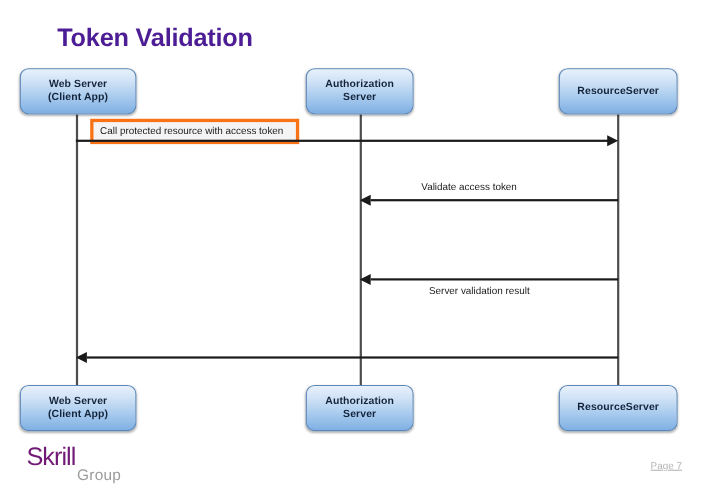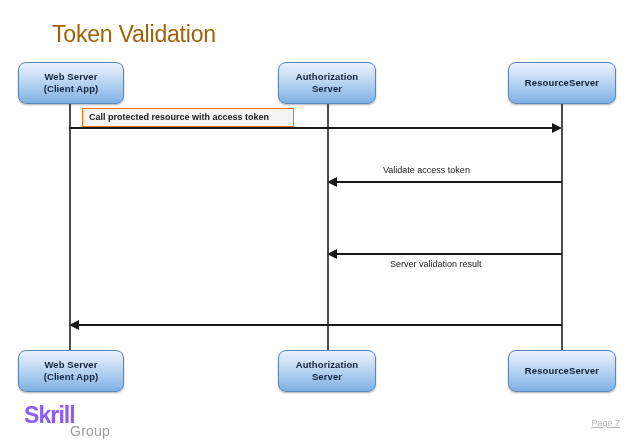--- a/index.html
+++ b/index.html
@@ -15,22 +15,22 @@
     font-family: "Liberation Sans", sans-serif;
     -webkit-font-smoothing: antialiased;
   }
 
   
   #slide-title {
     position: absolute;
     left: 52px;
     top: 21px;
     font-size: 23px;
-    font-weight: normal;
-    color: #a16207;
+    font-weight: bold;
+    color: #4c1d95;
     letter-spacing: -0.2px;
     white-space: nowrap;
   }
 
   
   #diagram {
     position: absolute;
     left: 0;
     top: 0;
     width: 638px;
@@ -86,24 +86,23 @@
 
   
   .msg-label {
     position: absolute;
     font-size: 9px;
     color: #1a1a1a;
     white-space: nowrap;
     line-height: 12px;
   }
   .msg-label.boxed {
-    border: 1px solid #f97316;
+    border: 3px solid #f97316;
     background: #f4f4f4;
-    padding: 2px 24px 3px 6px;
-    font-weight: bold;
+    padding: 2px 11px 3px 6px;
   }
   .msg-label.plain {
     padding: 0;
     text-align: right;
   }
 
   
   #footer {
     position: absolute;
     left: 0;
@@ -116,22 +115,22 @@
     left: 24px;
     top: 5px;
     width: 90px;
     height: 36px;
   }
   #brand-name {
     position: absolute;
     left: 0;
     top: 0;
     font-size: 23px;
-    font-weight: bold;
-    color: #8b5cf6;
+    font-weight: normal;
+    color: #701a75;
     letter-spacing: -0.9px;
     line-height: 24px;
   }
   #brand-sub {
     position: absolute;
     right: 4px;
     top: 22px;
     font-size: 14px;
     color: #9b9b9b;
     letter-spacing: 0.2px;

